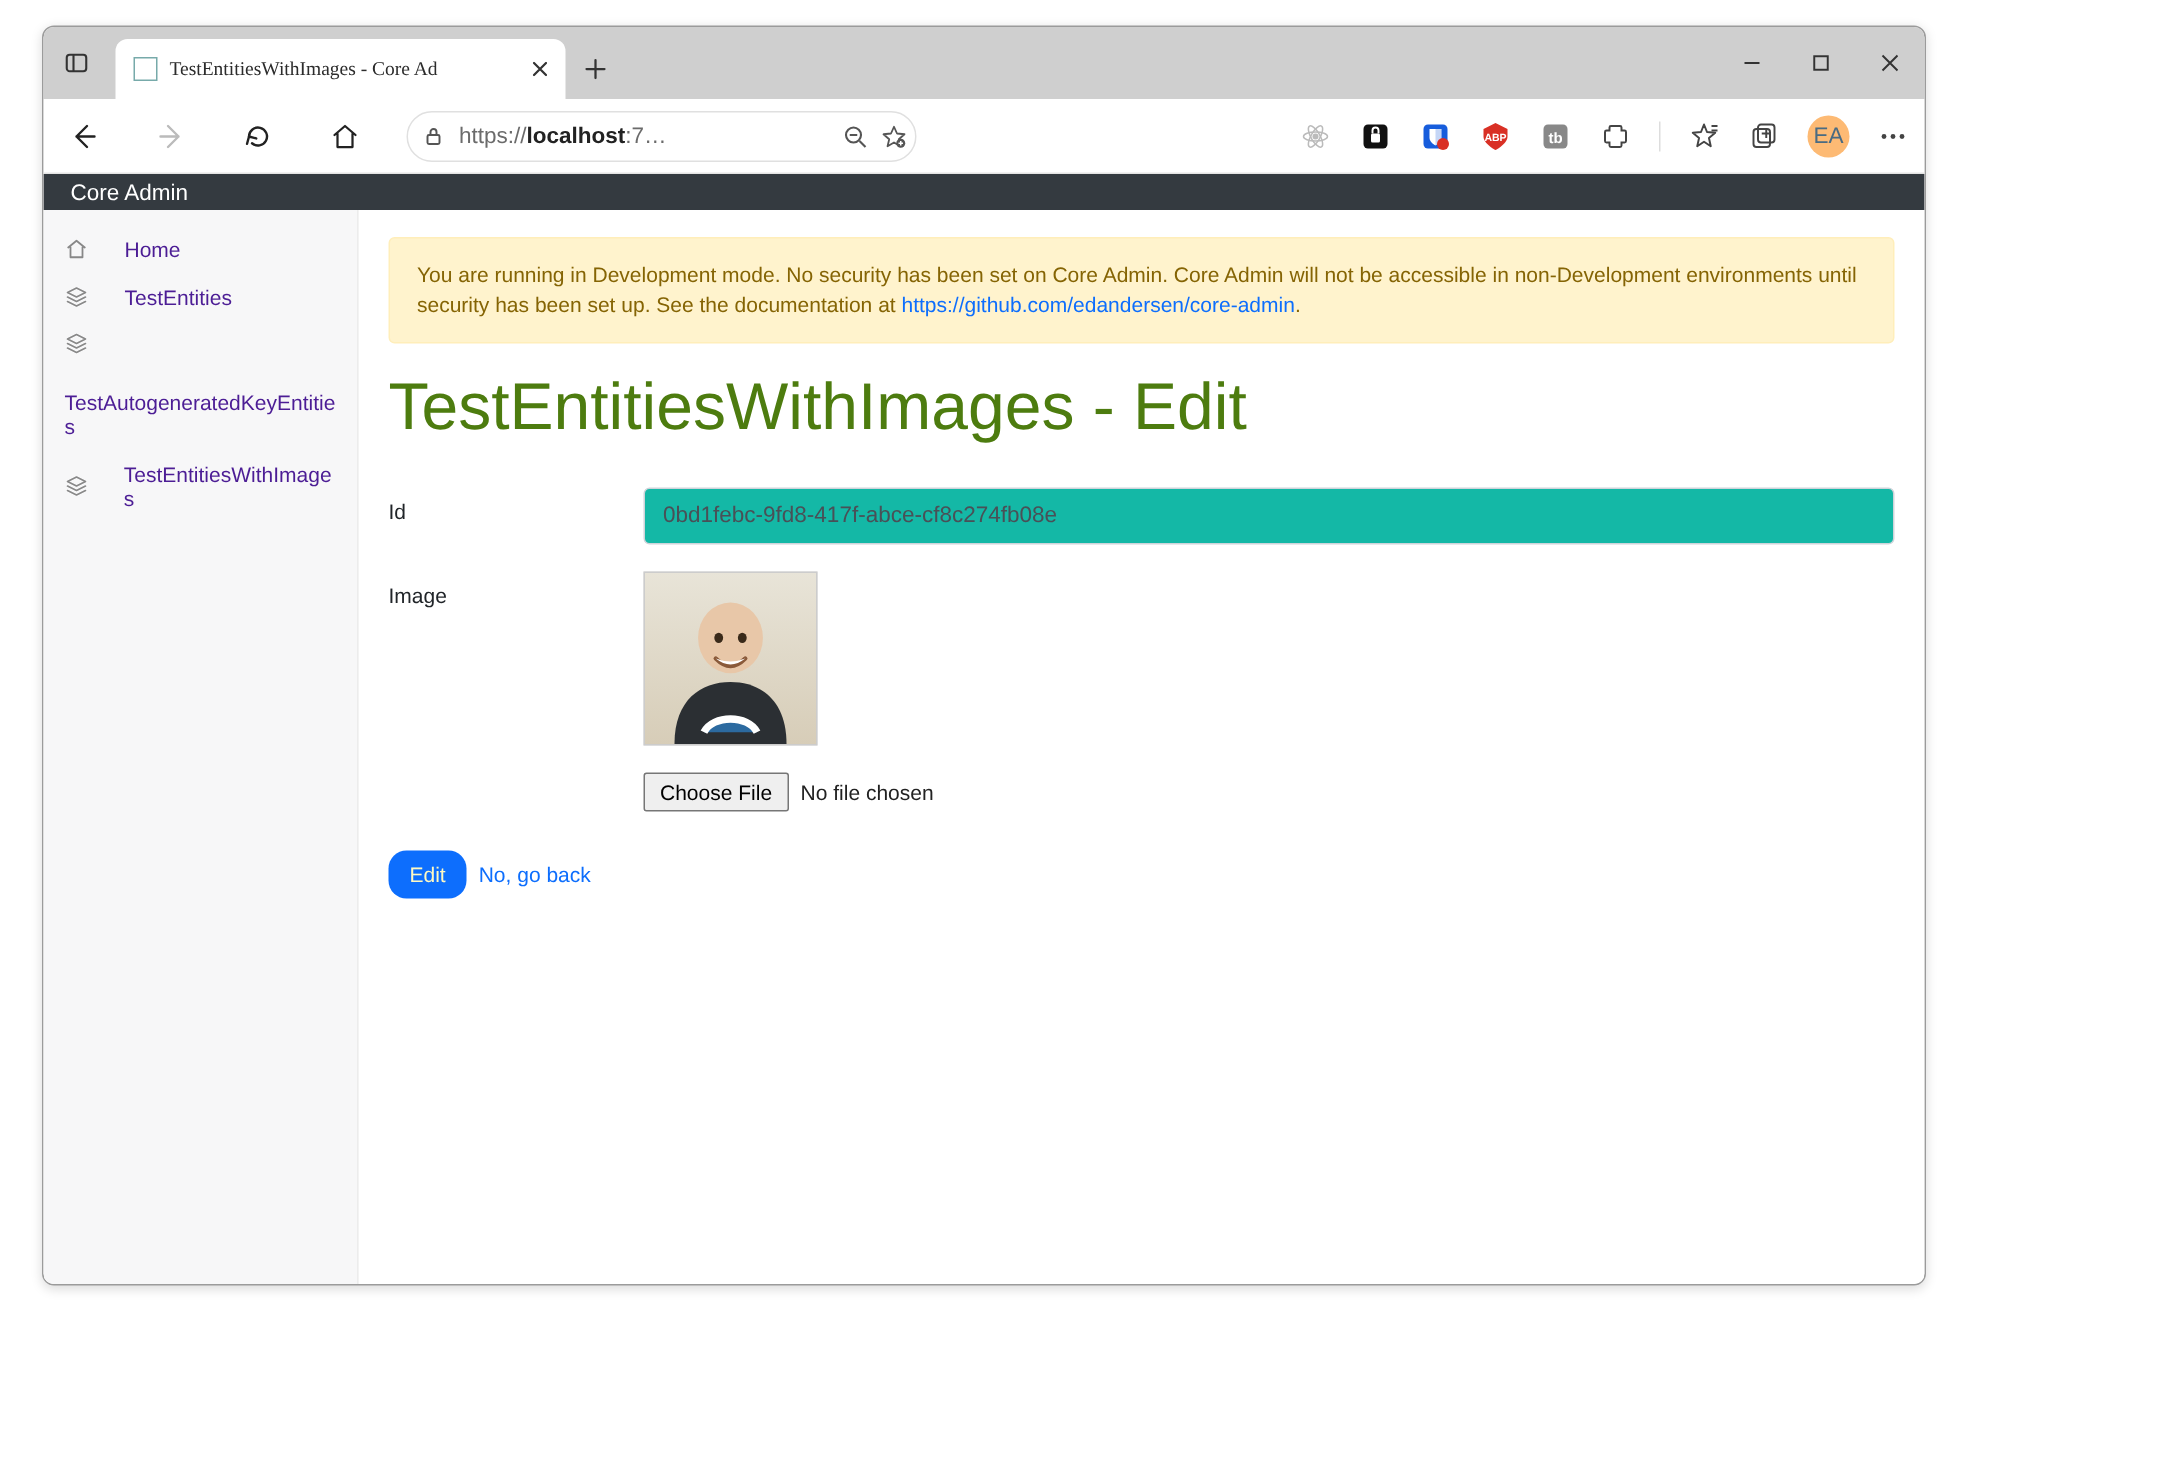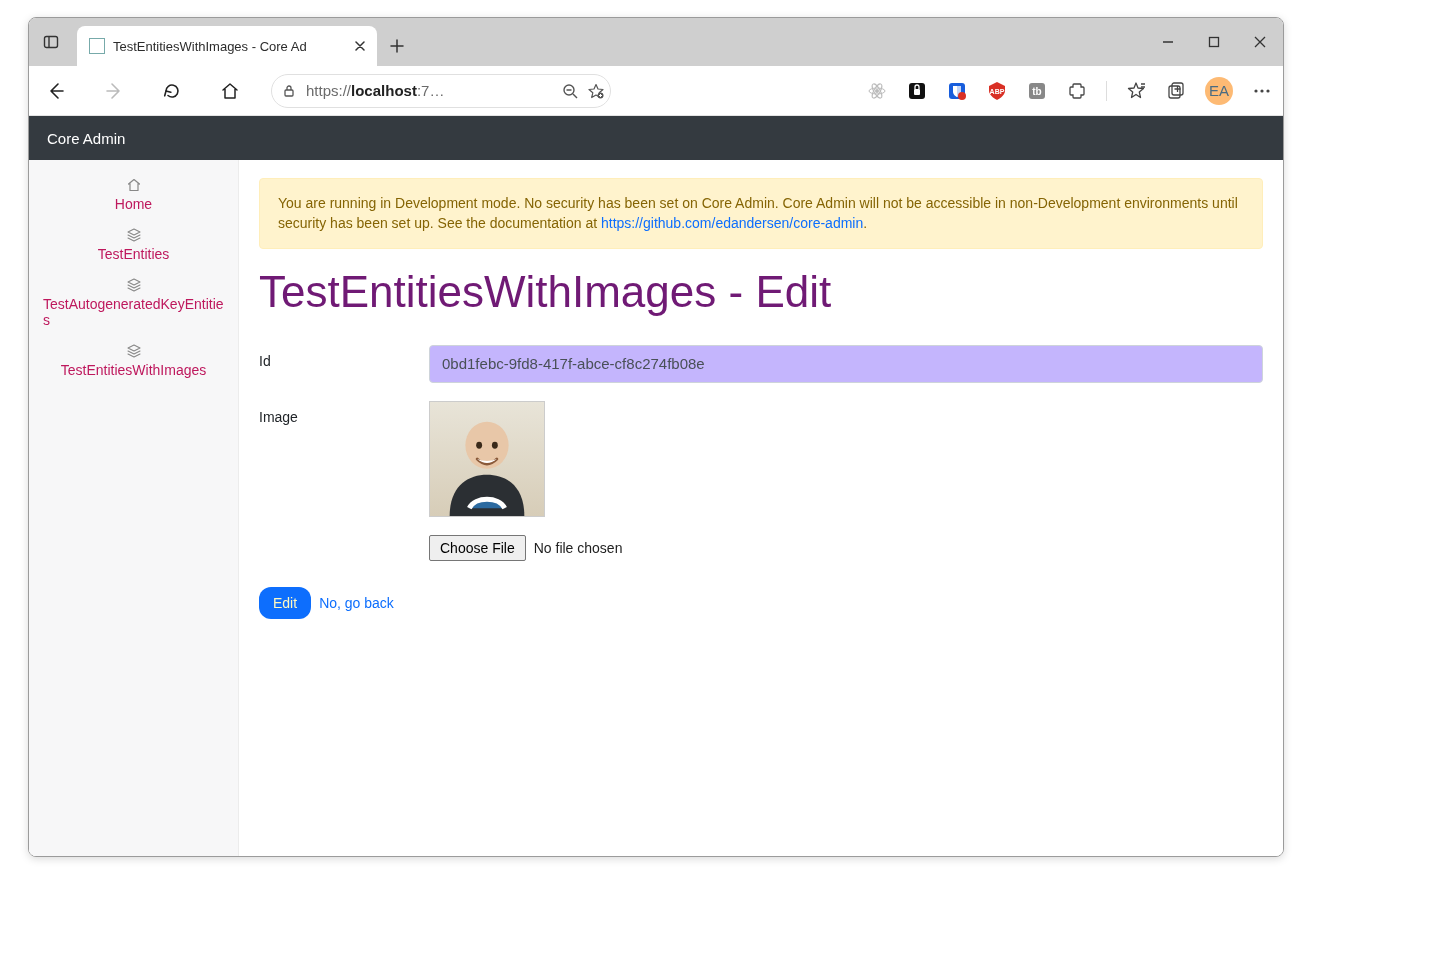--- a/index.html
+++ b/index.html
@@ -39,21 +39,21 @@
     padding: 0 10px 0 12px;
     gap: 8px;
     width: 300px;
     position: relative;
     margin-left: 4px;
   }
   .tab-favicon {
     width:16px;height:16px;display:inline-block;background:#fff;
     border:1px solid #7aa;
   }
-  .tab-title { font-size:13px; color:#2c2c2c; white-space:nowrap; overflow:hidden; text-overflow:ellipsis; flex:1;}
+  .tab-title { font-size:13px; color:#2c2c2c; white-space:nowrap; overflow:hidden; text-overflow:ellipsis; flex:1;font-family:Liberation Serif, serif;}
   .tab-close { width:14px;height:14px;display:flex;align-items:center;justify-content:center;color:#333;}
   .newtab-btn { width:40px;height:40px;display:flex;align-items:center;justify-content:center;color:#444;}
   .window-btns { position:absolute; right:0; top:0; height:48px; display:flex; }
   .window-btns > div { width:46px; display:flex; align-items:center; justify-content:center; color:#333;}
 
   
   .toolbar {
     height: 50px;
     background:#fff;
     border-bottom:1px solid #e4e4e4;
@@ -82,49 +82,48 @@
   .ext-ico { width:22px;height:22px;display:flex;align-items:center;justify-content:center;}
   .avatar-badge { width:28px;height:28px;border-radius:50%;background:#fdba74;color:#4a6b82;font-size:15px;display:flex;align-items:center;justify-content:center;}
   .separator { width:1px;height:20px;background:#ddd;}
 
   
   .app {
     position:absolute; left:0; right:0; top:98px; bottom:0;
     display:flex; flex-direction:column;
   }
   .app-topbar {
-    height:44px; background:#343a40; color:#fff; display:flex; align-items:center;
+    height:24px; background:#343a40; color:#fff; display:flex; align-items:center;
     padding:0 18px; font-size:15px;
   }
   .app-body { flex:1; display:flex; background:#fff;}
   .sidebar {
     width:210px; background:#f7f7f8; border-right:1px solid #ececec;
     padding-top:10px;
   }
   .sidebar a.navitem {
-    display:flex; align-items:center; gap:4px;
-    padding:8px 14px; font-size:14px; color:#be185d; text-decoration:none;
+    display:flex; align-items:center; gap:24px;
+    padding:8px 14px; font-size:14px; color:#4c1d95; text-decoration:none;
     word-break:break-all;
-    flex-direction:column;
   }
   .sidebar a.navitem .nico { color:#888; width:16px; display:flex;align-items:center;justify-content:center;}
   .content { flex:1; padding:18px 20px 30px 20px; overflow:auto;}
   .alert-warning {
     background:#fff3cd; border:1px solid #ffeeba; color:#856404;
     padding:14px 18px; border-radius:4px; font-size:14px; line-height:1.45;
     margin-bottom:18px;
   }
   .alert-warning a { color:#0d6efd; text-decoration:none;}
-  h1.page-title { font-size:44px; font-weight:300; color:#701a75; margin-bottom:28px;}
+  h1.page-title { font-size:44px; font-weight:300; color:#4d7c0f; margin-bottom:28px;}
   .form-row { display:flex; align-items:flex-start; margin-bottom:18px;}
   .form-row label { width:170px; font-size:14px; color:#212529; padding-top:8px;}
   .form-row .control { flex:1;}
   .form-control {
     width:100%; height:38px; border:1px solid #ced4da; border-radius:4px;
-    padding:0 12px; font-size:15px; color:#495057; background:#c4b5fd;
+    padding:0 12px; font-size:15px; color:#495057; background:#14b8a6;
   }
   .thumb {
     width:116px;height:116px;background:#ddd;border:1px solid #ccc;margin-bottom:18px;
     display:flex;align-items:center;justify-content:center;overflow:hidden;
   }
   .file-row { display:flex; align-items:center; gap:8px;}
   .file-btn {
     border:1px solid #767676; background:#efefef; padding:4px 10px; font-size:14px; border-radius:2px;
   }
   .file-status { font-size:14px;color:#222;}

